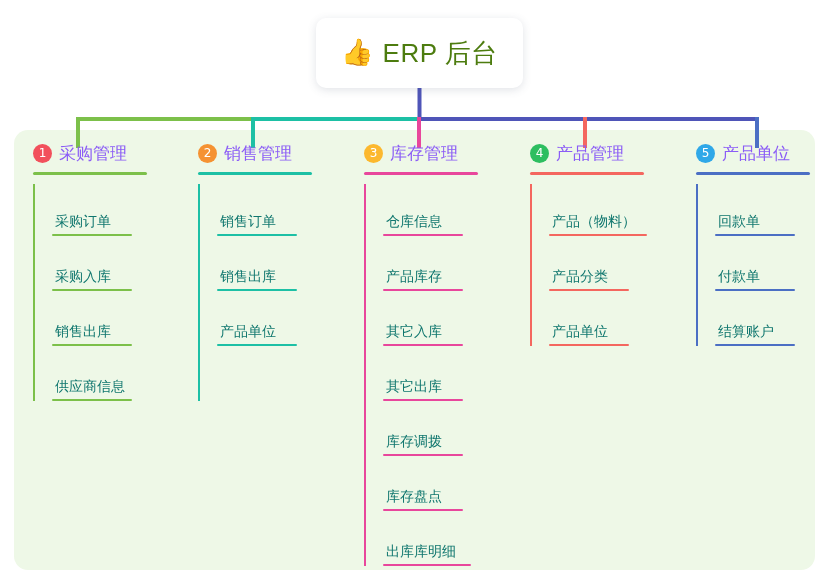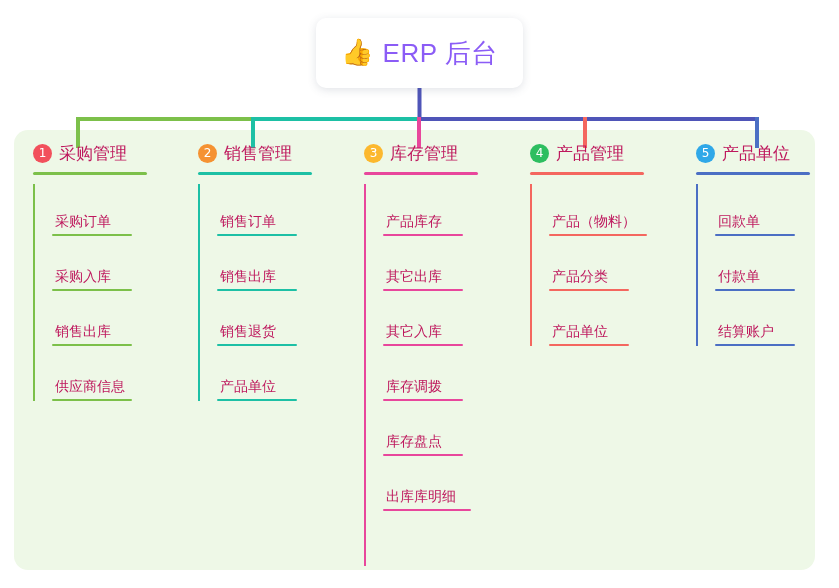--- a/index.html
+++ b/index.html
@@ -36,21 +36,21 @@
     z-index: 6;
   }
   #root-icon {
     font-size: 26px;
     line-height: 1;
     display: inline-block;
     transform: translateY(-1px);
   }
   #root-label {
     font-size: 26px;
-    color: #8b5cf6;
+    color: #4d7c0f;
     letter-spacing: 0.5px;
     white-space: nowrap;
   }
 
   
   #connectors {
     position: absolute;
     left: 0;
     top: 0;
     width: 839px;
@@ -103,21 +103,21 @@
     color: #ffffff;
     font-size: 12px;
     line-height: 19px;
     text-align: center;
     flex: 0 0 auto;
     font-family: "DejaVu Sans", sans-serif;
   }
 
   .col-title {
     font-size: 17px;
-    color: #be185d;
+    color: #8b5cf6;
     white-space: nowrap;
   }
 
   .col-rule {
     position: absolute;
     left: 19px;
     top: 42px;
     width: 114px;
     height: 3px;
     border-radius: 2px;
@@ -139,21 +139,21 @@
 
   .leaf {
     position: relative;
     height: 55px;
   }
   .leaf-text {
     position: absolute;
     left: 22px;
     bottom: 8px;
     font-size: 14px;
-    color: #be185d;
+    color: #0f766e;
     white-space: nowrap;
   }
   .leaf-rule {
     position: absolute;
     left: 19px;
     bottom: 3px;
     width: 80px;
     height: 2px;
     border-radius: 1px;
   }
@@ -222,47 +222,47 @@
           <div class="col-spine" style="background: rgb(29, 192, 165); height: 217px;"></div>
           <div class="leaf">
             <span class="leaf-text">销售订单</span>
             <div class="leaf-rule" style="background: rgb(29, 192, 165); width: 80px;"></div>
           </div>
           <div class="leaf">
             <span class="leaf-text">销售出库</span>
             <div class="leaf-rule" style="background: rgb(29, 192, 165); width: 80px;"></div>
           </div>
           <div class="leaf">
-            <span class="leaf-text">销售退货</span>
-            <div class="leaf-rule" style="background: rgb(29, 192, 165); width: 80px;"></div>
-          </div>
-          <div class="leaf">
             <span class="leaf-text">产品单位</span>
             <div class="leaf-rule" style="background: rgb(29, 192, 165); width: 80px;"></div>
           </div>
         </div>
       </div>
       <div class="column" style="left: 331px;">
         <div class="col-header">
           <span class="col-badge" style="background: rgb(252, 184, 46);">3</span>
           <span class="col-title">库存管理</span>
         </div>
         <div class="col-rule" style="background: rgb(232, 71, 156);"></div>
         <div class="col-items">
           <div class="col-spine" style="background: rgb(232, 71, 156); height: 382px;"></div>
           <div class="leaf">
+            <span class="leaf-text">仓库信息</span>
+            <div class="leaf-rule" style="background: rgb(232, 71, 156); width: 80px;"></div>
+          </div>
+          <div class="leaf">
             <span class="leaf-text">产品库存</span>
             <div class="leaf-rule" style="background: rgb(232, 71, 156); width: 80px;"></div>
           </div>
           <div class="leaf">
+            <span class="leaf-text">其它入库</span>
+            <div class="leaf-rule" style="background: rgb(232, 71, 156); width: 80px;"></div>
+          </div>
+          <div class="leaf">
             <span class="leaf-text">其它出库</span>
-            <div class="leaf-rule" style="background: rgb(232, 71, 156); width: 80px;"></div>
-          </div>
-          <div class="leaf">
-            <span class="leaf-text">其它入库</span>
             <div class="leaf-rule" style="background: rgb(232, 71, 156); width: 80px;"></div>
           </div>
           <div class="leaf">
             <span class="leaf-text">库存调拨</span>
             <div class="leaf-rule" style="background: rgb(232, 71, 156); width: 80px;"></div>
           </div>
           <div class="leaf">
             <span class="leaf-text">库存盘点</span>
             <div class="leaf-rule" style="background: rgb(232, 71, 156); width: 80px;"></div>
           </div>

